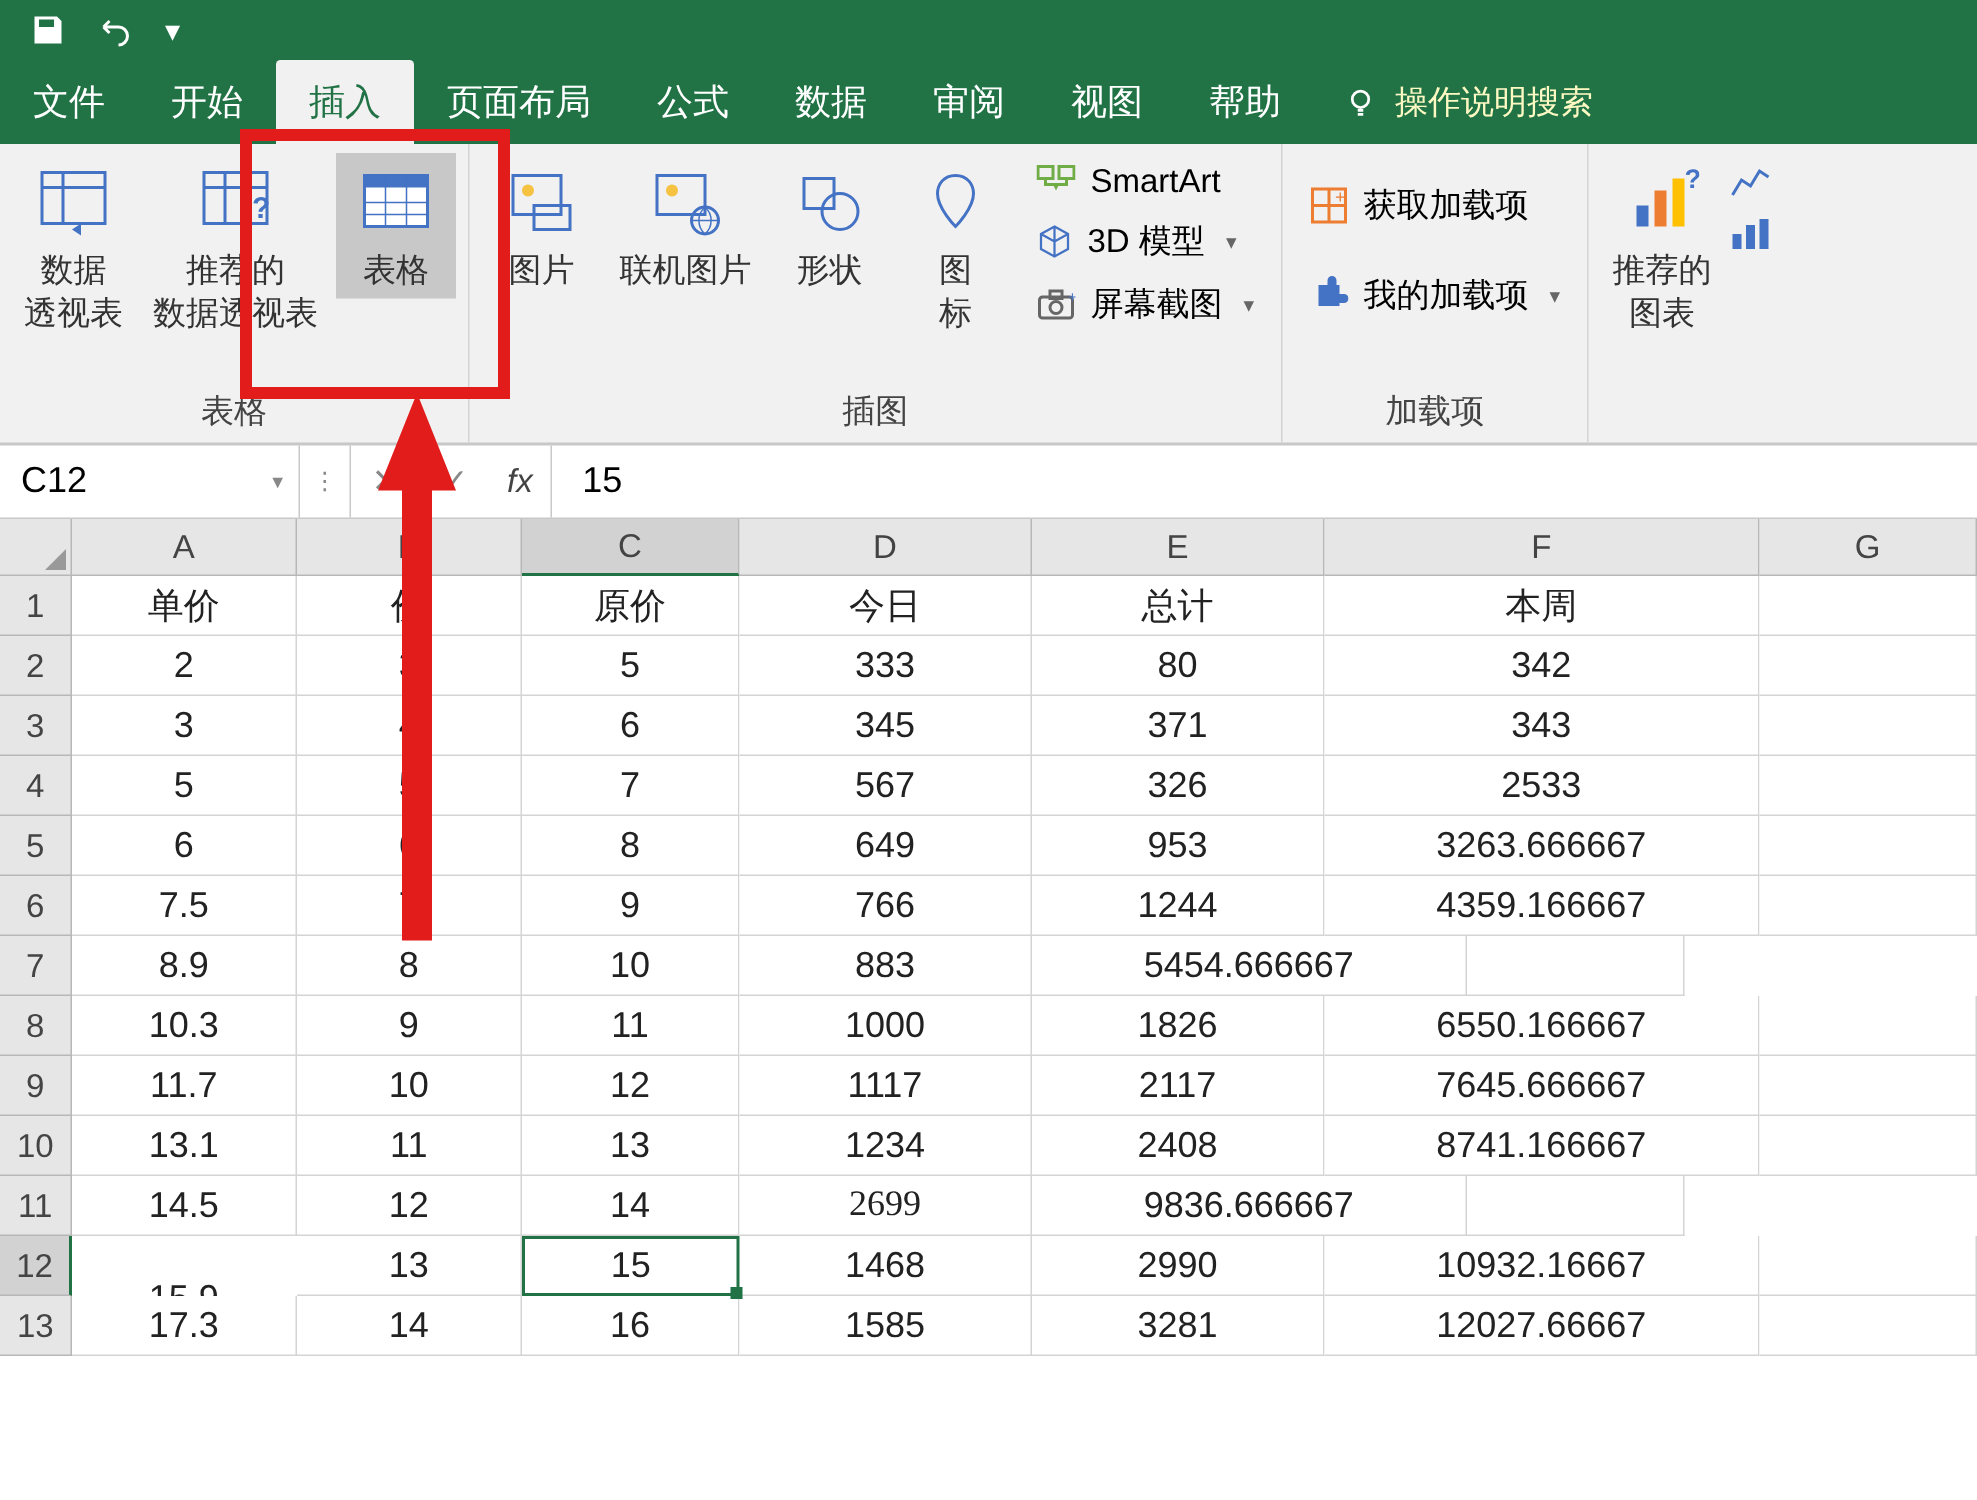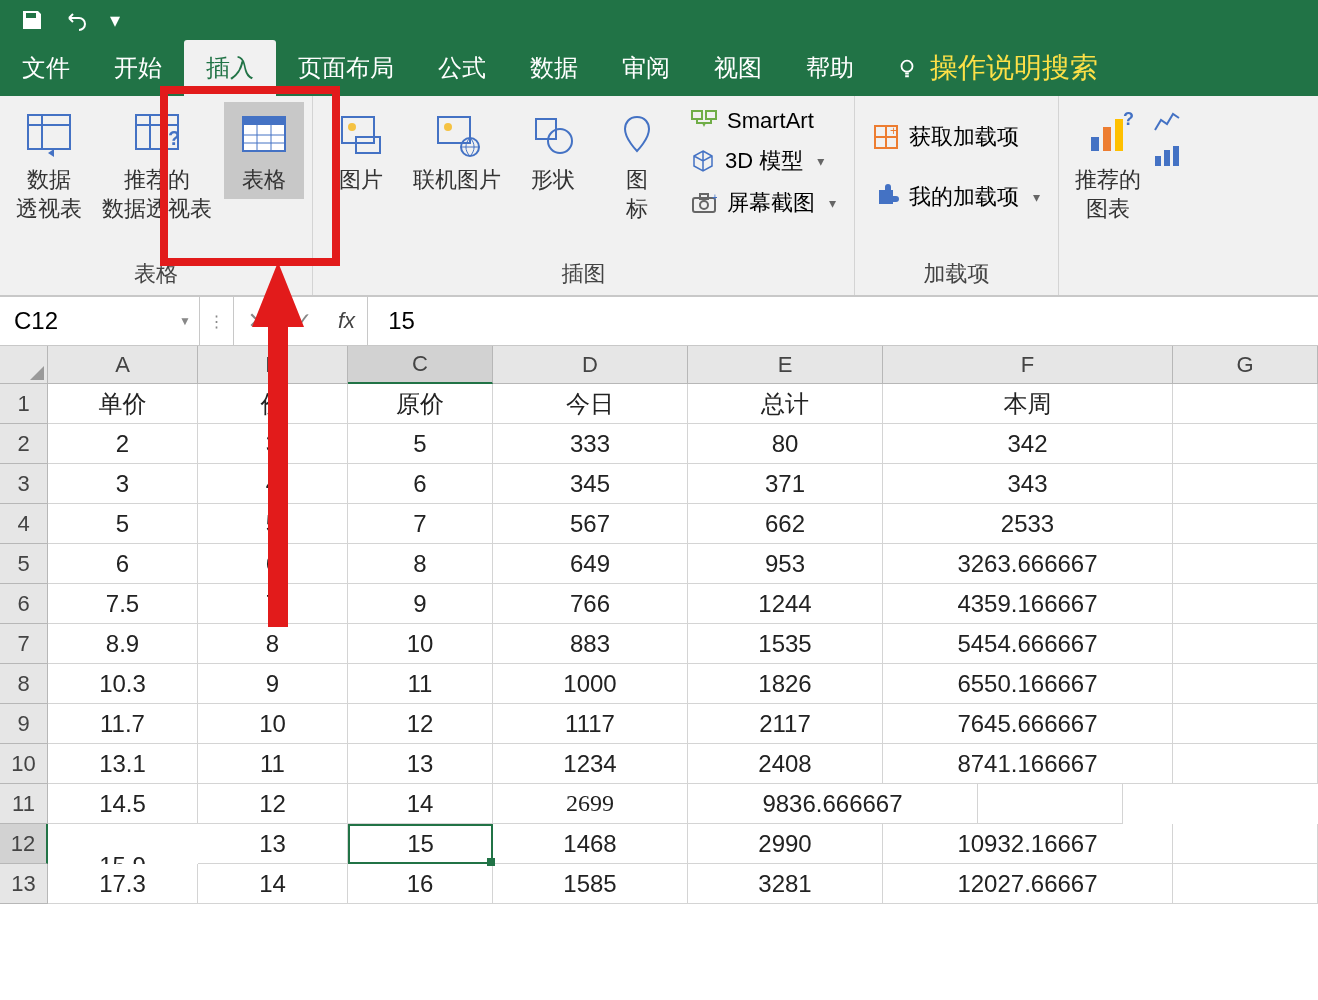--- a/index.html
+++ b/index.html
@@ -4,21 +4,21 @@
 <style>
 * { box-sizing: border-box; margin: 0; padding: 0; }
 body { font-family: "Microsoft YaHei", Arial, sans-serif; background: #fff; width: 1318px; height: 1000px; overflow: hidden; position: relative; }
 
 .qat { height: 40px; background: #217346; display: flex; align-items: center; padding-left: 20px; gap: 20px; }
 .qat-icon { color: #fff; font-size: 20px; }
 
 .tabs { height: 56px; background: #217346; display: flex; align-items: stretch; padding-left: 0; }
 .tab { color: #fff; font-size: 24px; padding: 0 22px; display: flex; align-items: center; cursor: pointer; }
 .tab.active { background: #f1f1f1; color: #217346; border-top-left-radius: 3px; border-top-right-radius: 3px; }
-.tell-me { display: flex; align-items: center; color: #fde047; font-size: 28px; margin-left: 20px; }
+.tell-me { display: flex; align-items: center; color: #fef9c3; font-size: 22px; margin-left: 20px; }
 .tell-me-icon { margin-right: 12px; }
 
 .ribbon { height: 200px; background: #f1f1f1; border-bottom: 1px solid #c8c8c8; display: flex; position: relative; }
 .ribbon-group { display: flex; flex-direction: column; align-items: center; border-right: 1px solid #d4d4d4; padding: 6px 8px 0 8px; }
 .ribbon-group-content { flex: 1; display: flex; align-items: flex-start; gap: 4px; }
 .ribbon-group-label { font-size: 22px; color: #444; padding-bottom: 6px; text-align: center; width: 100%; }
 .big-btn { display: flex; flex-direction: column; align-items: center; justify-content: flex-start; padding: 4px 8px; cursor: pointer; min-width: 80px; }
 .big-btn-icon { width: 56px; height: 56px; display: flex; align-items: center; justify-content: center; margin-bottom: 4px; }
 .big-btn-label { font-size: 22px; color: #333; text-align: center; line-height: 1.3; }
 .big-btn.highlighted { background: #c8c8c8; }
@@ -317,21 +317,21 @@
         <div class="cell" style="width: 195px;">371</div>
         <div class="cell" style="width: 290px;">343</div>
         <div class="cell" style="width: 145px;"></div>
       </div>
       <div class="row">
         <div class="row-header">4</div>
         <div class="cell" style="width: 150px;">5</div>
         <div class="cell" style="width: 150px;">5</div>
         <div class="cell" style="width: 145px;">7</div>
         <div class="cell" style="width: 195px;">567</div>
-        <div class="cell" style="width: 195px;">662</div>
+        <div class="cell" style="width: 195px;">326</div>
         <div class="cell" style="width: 290px;">2533</div>
         <div class="cell" style="width: 145px;"></div>
       </div>
       <div class="row">
         <div class="row-header">5</div>
         <div class="cell" style="width: 150px;">6</div>
         <div class="cell" style="width: 150px;">6</div>
         <div class="cell" style="width: 145px;">8</div>
         <div class="cell" style="width: 195px;">649</div>
         <div class="cell" style="width: 195px;">953</div>
@@ -347,21 +347,20 @@
         <div class="cell" style="width: 195px;">1244</div>
         <div class="cell" style="width: 290px;">4359.166667</div>
         <div class="cell" style="width: 145px;"></div>
       </div>
       <div class="row">
         <div class="row-header">7</div>
         <div class="cell" style="width: 150px;">8.9</div>
         <div class="cell" style="width: 150px;">8</div>
         <div class="cell" style="width: 145px;">10</div>
         <div class="cell" style="width: 195px;">883</div>
-        <div class="cell" style="width: 195px;">1535</div>
         <div class="cell" style="width: 290px;">5454.666667</div>
         <div class="cell" style="width: 145px;"></div>
       </div>
       <div class="row">
         <div class="row-header">8</div>
         <div class="cell" style="width: 150px;">10.3</div>
         <div class="cell" style="width: 150px;">9</div>
         <div class="cell" style="width: 145px;">11</div>
         <div class="cell" style="width: 195px;">1000</div>
         <div class="cell" style="width: 195px;">1826</div>

